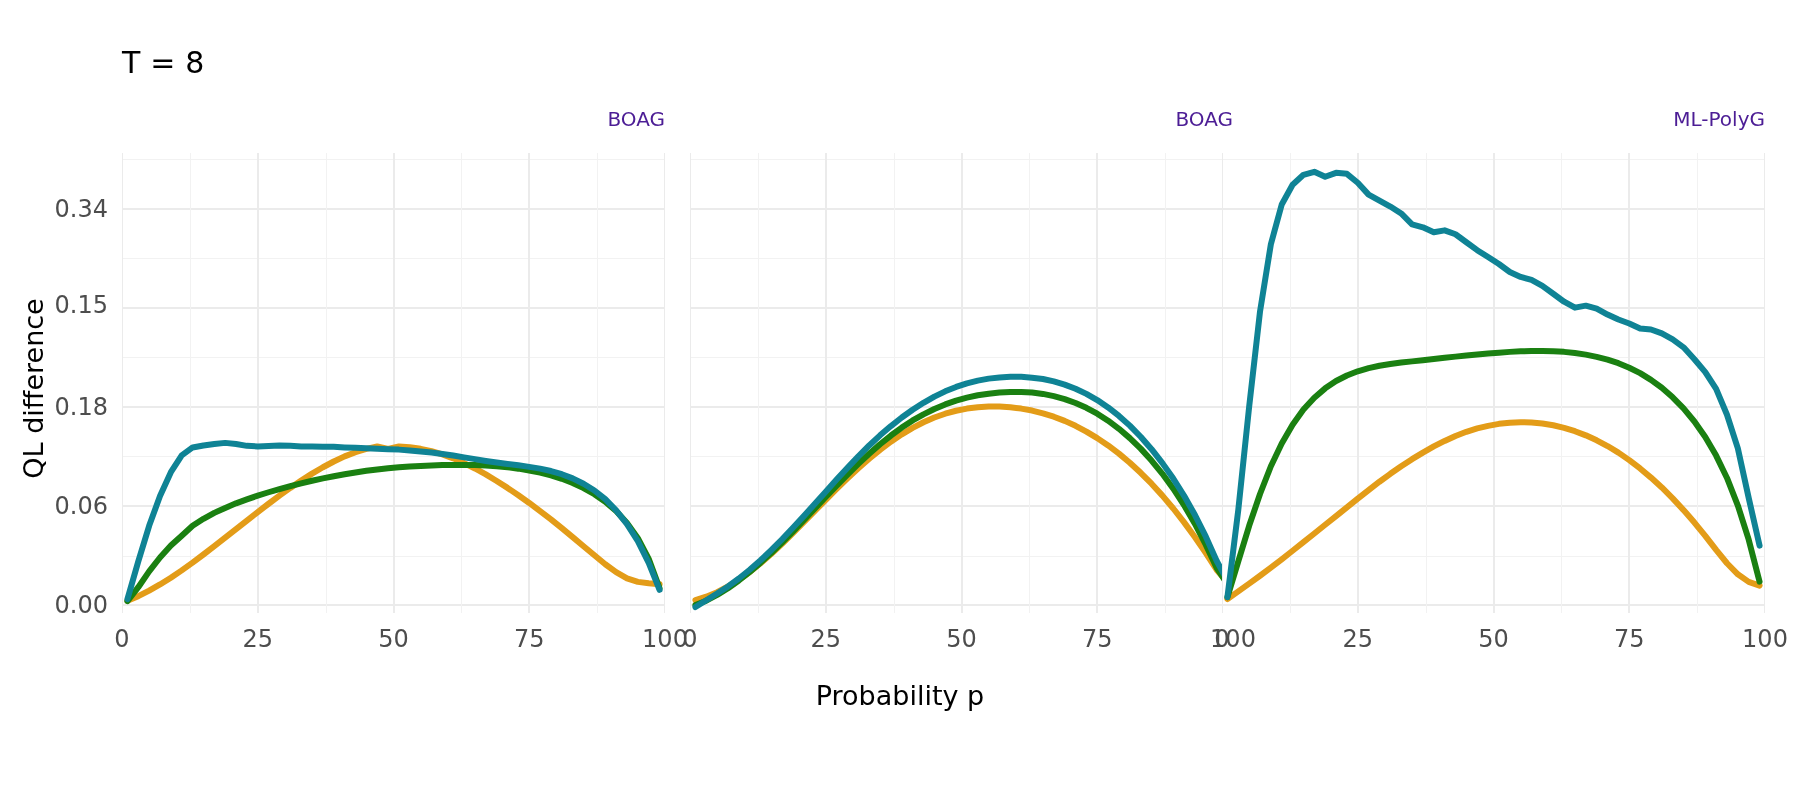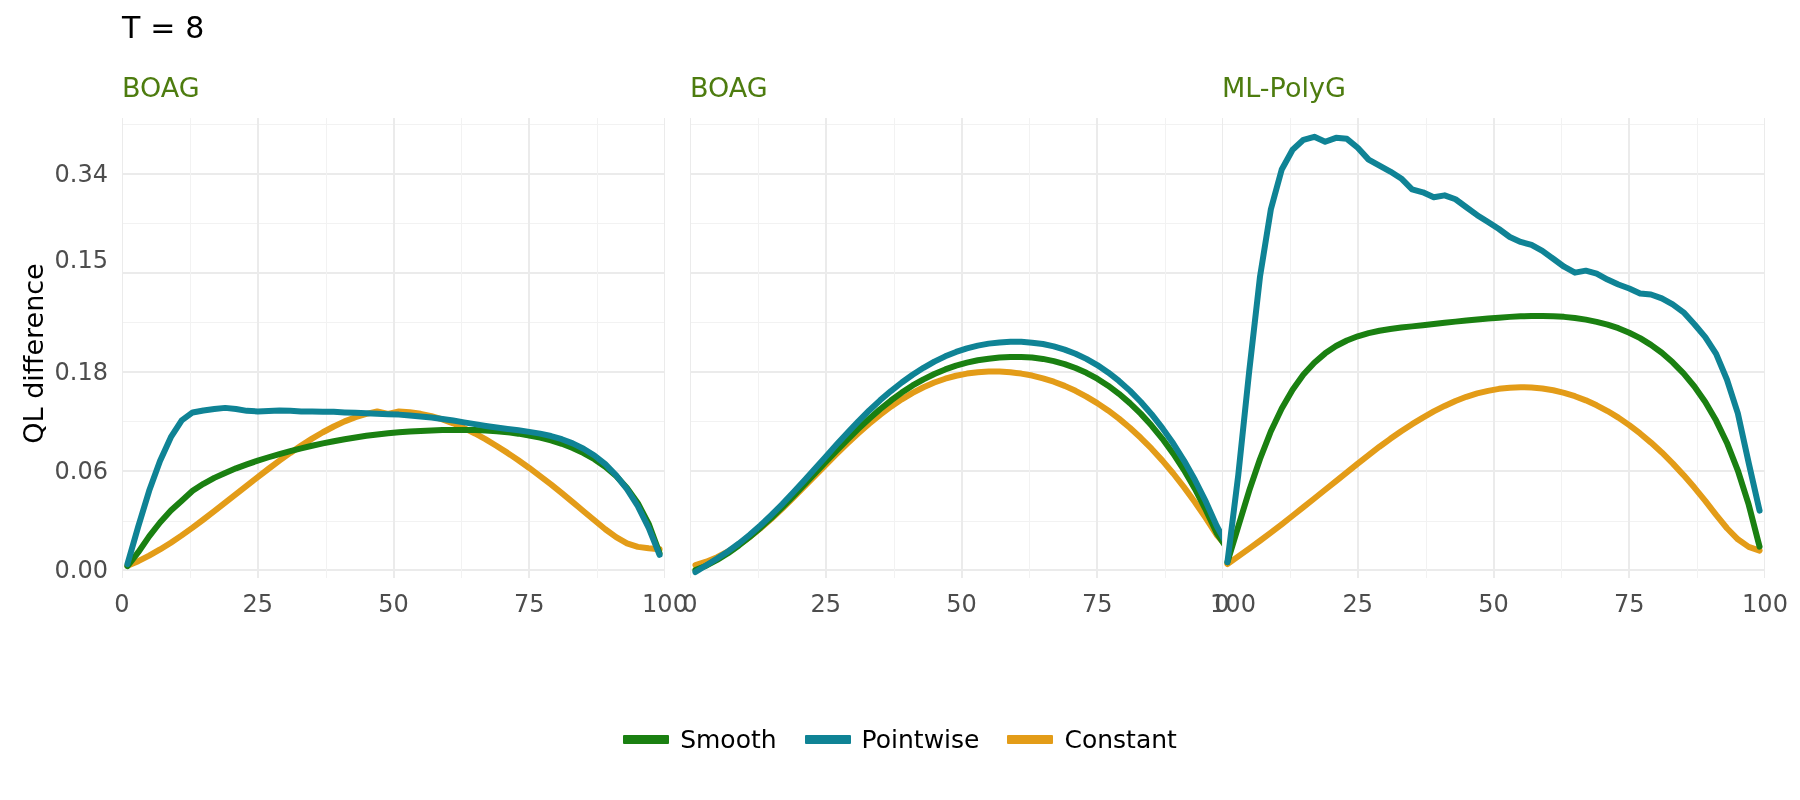--- a/index.html
+++ b/index.html
@@ -13,20 +13,21 @@
     font-family: "DejaVu Sans", "Liberation Sans", sans-serif;
     color: #000000;
     overflow: hidden;
     position: relative;
   }
   #root {
     position: absolute;
     inset: 0;
     width: 1800px;
     height: 624px;
+    margin-top: 35px;
   }
   .plot-title {
     position: absolute;
     left: 122px;
     top: 10px;
     font-size: 30px;
     color: #000000;
     letter-spacing: 0.2px;
     white-space: nowrap;
   }
@@ -46,23 +47,23 @@
     position: absolute;
     left: 0px;
     top: 645px;
     width: 1800px;
     text-align: center;
     font-size: 27px;
     color: #000000;
   }
   .panel-strip {
     position: absolute;
-    font-size: 27px;
-    color: #4d7c0f;
-    text-align: left;
+    font-size: 20px;
+    color: #4c1d95;
+    text-align: right;
     top: 72px;
     white-space: nowrap;
   }
   .panel {
     position: absolute;
     top: 118px;
     height: 460px;
     background: #ffffff;
     overflow: hidden;
   }
@@ -123,26 +124,27 @@
   svg.curves path { fill: none; stroke-linecap: round; stroke-linejoin: round; }
 </style>
 </head>
 <body>
 
 <div id="root">
 
   <div class="plot-title">T = 8</div>
 
   <div class="y-axis-title">QL difference</div>
+  <div class="x-axis-title">Probability p</div>
 
   <div id="y-ticks">
       <div class="y-tick-label" style="top: 570.069px;">0.00</div>
       <div class="y-tick-label" style="top: 470.931px;">0.06</div>
       <div class="y-tick-label" style="top: 371.793px;">0.18</div>
-      <div class="y-tick-label" style="top: 260px; text-align: center;">0.15</div>
+      <div class="y-tick-label" style="top: 270px; text-align: center;">0.15</div>
       <div class="y-tick-label" style="top: 173.517px;">0.34</div>
     </div>
   <div id="x-ticks">
       <div class="x-tick-label" style="left: 122px;">0</div>
       <div class="x-tick-label" style="left: 257.75px;">25</div>
       <div class="x-tick-label" style="left: 393.5px;">50</div>
       <div class="x-tick-label" style="left: 529.25px;">75</div>
       <div class="x-tick-label" style="left: 665px;">100</div>
       <div class="x-tick-label" style="left: 690px;">0</div>
       <div class="x-tick-label" style="left: 825.75px;">25</div>
@@ -246,28 +248,14 @@
         <div class="gridline-minor-v" style="left: 339.375px;"></div>
         <div class="gridline-minor-v" style="left: 475.125px;"></div>
         <svg class="curves" width="543" height="460">
           <path d="M5.43,446.12 L16.29,438.39 L27.15,430.66 L38.01,422.72 L48.87,414.59 L59.73,406.27 L70.59,397.74 L81.45,389.22 L92.31,380.49 L103.17,371.77 L114.03,363.04 L124.89,354.32 L135.75,345.59 L146.61,337.07 L157.47,328.74 L168.33,320.81 L179.19,313.28 L190.05,306.14 L200.91,299.59 L211.77,293.45 L222.63,287.90 L233.49,282.94 L244.35,278.78 L255.21,275.41 L266.07,272.83 L276.93,270.84 L287.79,269.66 L298.65,269.26 L309.51,269.46 L320.37,270.45 L331.23,272.23 L342.09,274.81 L352.95,278.18 L363.81,282.34 L374.67,287.30 L385.53,293.05 L396.39,299.59 L407.25,307.13 L418.11,315.46 L428.97,324.58 L439.83,334.49 L450.69,345.40 L461.55,357.09 L472.41,369.59 L483.27,382.87 L494.13,396.95 L504.99,410.23 L515.85,421.34 L526.71,428.87 L537.57,432.64" stroke="#e39c18" stroke-width="6"></path>
           <path d="M5.43,444.14 L16.29,408.45 L27.15,372.76 L38.01,341.03 L48.87,313.28 L59.73,290.47 L70.59,271.64 L81.45,256.57 L92.31,244.67 L103.17,235.35 L114.03,228.02 L124.89,222.47 L135.75,218.30 L146.61,215.13 L157.47,212.75 L168.33,210.97 L179.19,209.58 L190.05,208.39 L200.91,207.20 L211.77,206.01 L222.63,204.82 L233.49,203.63 L244.35,202.44 L255.21,201.45 L266.07,200.46 L276.93,199.66 L287.79,198.87 L298.65,198.28 L309.51,198.08 L320.37,198.08 L331.23,198.28 L342.09,198.87 L352.95,200.06 L363.81,201.65 L374.67,203.83 L385.53,206.60 L396.39,210.17 L407.25,214.73 L418.11,220.09 L428.97,226.83 L439.83,234.76 L450.69,244.28 L461.55,255.38 L472.41,268.47 L483.27,283.93 L494.13,302.57 L504.99,324.97 L515.85,352.53 L526.71,386.64 L537.57,428.67" stroke="#1a8011" stroke-width="6"></path>
           <path d="M5.43,444.14 L16.29,356.90 L27.15,253.79 L38.01,158.62 L48.87,91.21 L59.73,51.55 L70.59,31.72 L81.45,21.81 L92.31,18.84 L103.17,23.79 L114.03,19.83 L124.89,20.82 L135.75,29.74 L146.61,41.64 L157.47,47.59 L168.33,53.53 L179.19,60.47 L190.05,71.38 L200.91,74.35 L211.77,79.31 L222.63,77.33 L233.49,81.29 L244.35,89.22 L255.21,97.16 L266.07,104.09 L276.93,111.03 L287.79,118.97 L298.65,123.92 L309.51,126.90 L320.37,132.84 L331.23,140.78 L342.09,148.71 L352.95,154.66 L363.81,152.67 L374.67,155.65 L385.53,161.59 L396.39,166.55 L407.25,170.52 L418.11,175.47 L428.97,176.47 L439.83,180.43 L450.69,186.38 L461.55,194.31 L472.41,206.21 L483.27,219.09 L494.13,235.95 L504.99,261.72 L515.85,295.43 L526.71,345.00 L537.57,392.59" stroke="#0f8395" stroke-width="6"></path>
         </svg>
       </div>
     </div>
 
-  <div class="legend" id="legend">
-      <div class="legend-item">
-        <span class="legend-key" style="background: rgb(26, 128, 17);"></span>
-        <span class="legend-label">Smooth</span>
-      </div>
-      <div class="legend-item">
-        <span class="legend-key" style="background: rgb(15, 131, 149);"></span>
-        <span class="legend-label">Pointwise</span>
-      </div>
-      <div class="legend-item">
-        <span class="legend-key" style="background: rgb(227, 156, 24);"></span>
-        <span class="legend-label">Constant</span>
-      </div>
-    </div>
 
 </div>
 
 </body></html>

